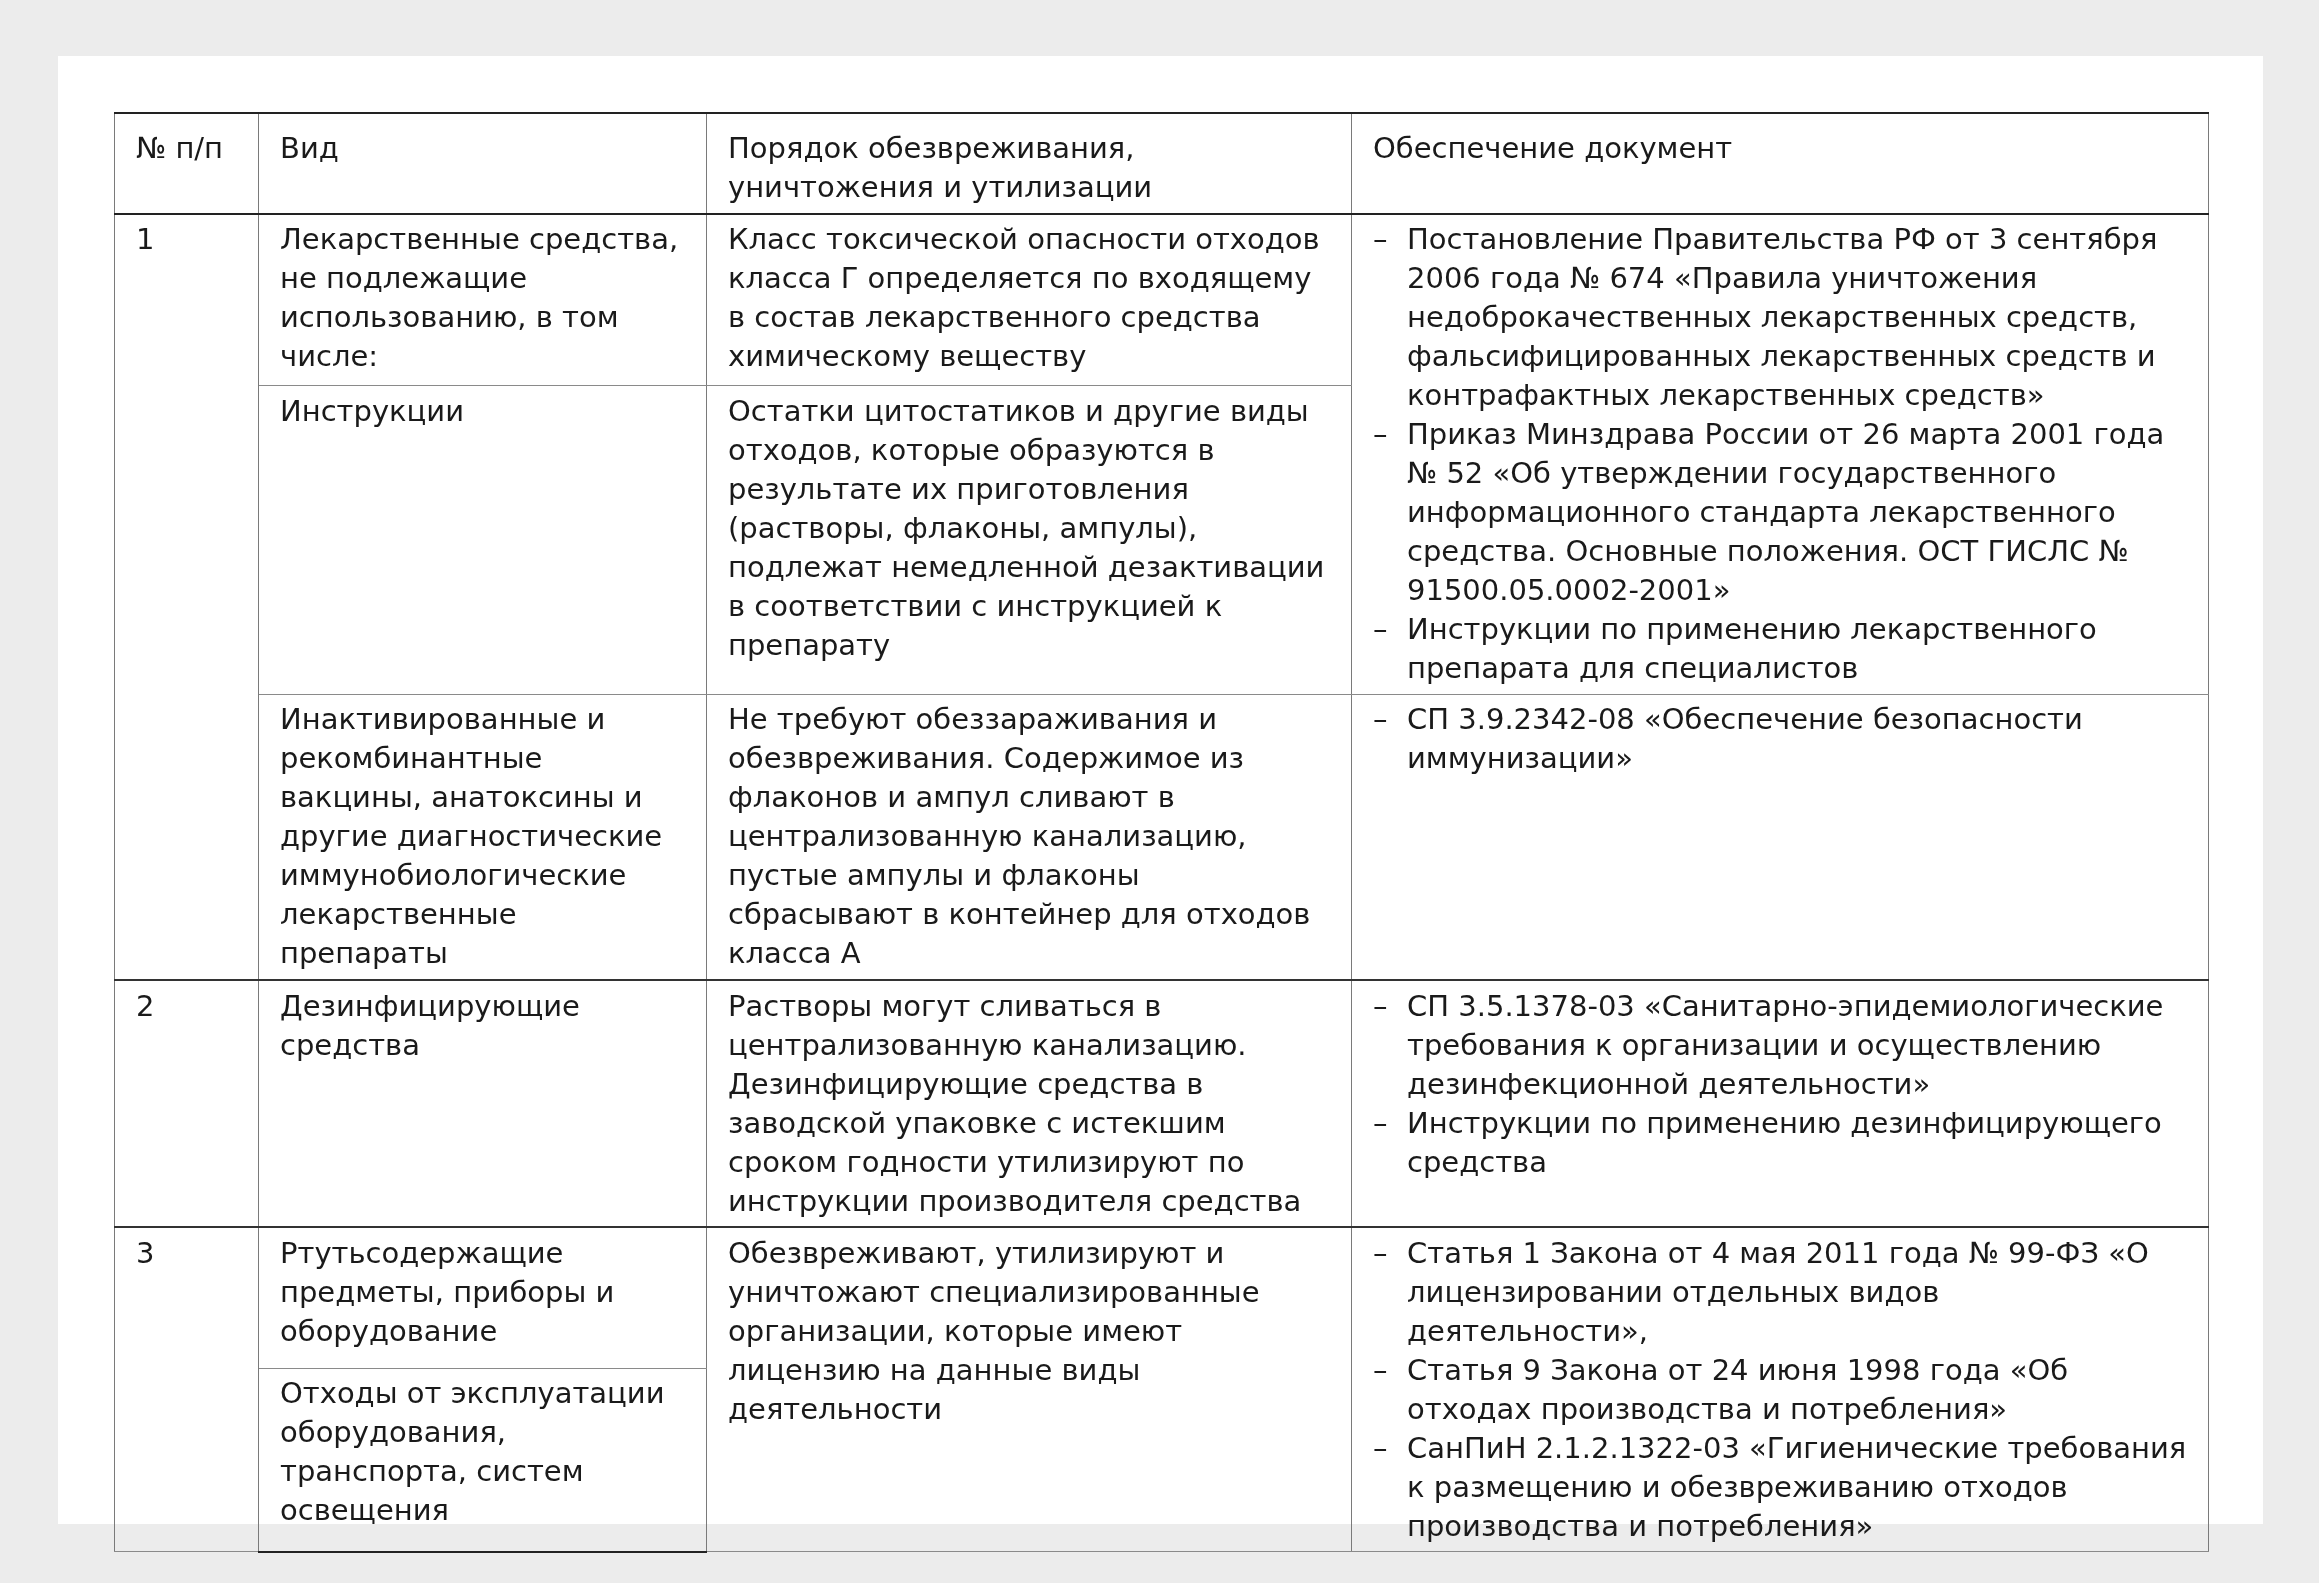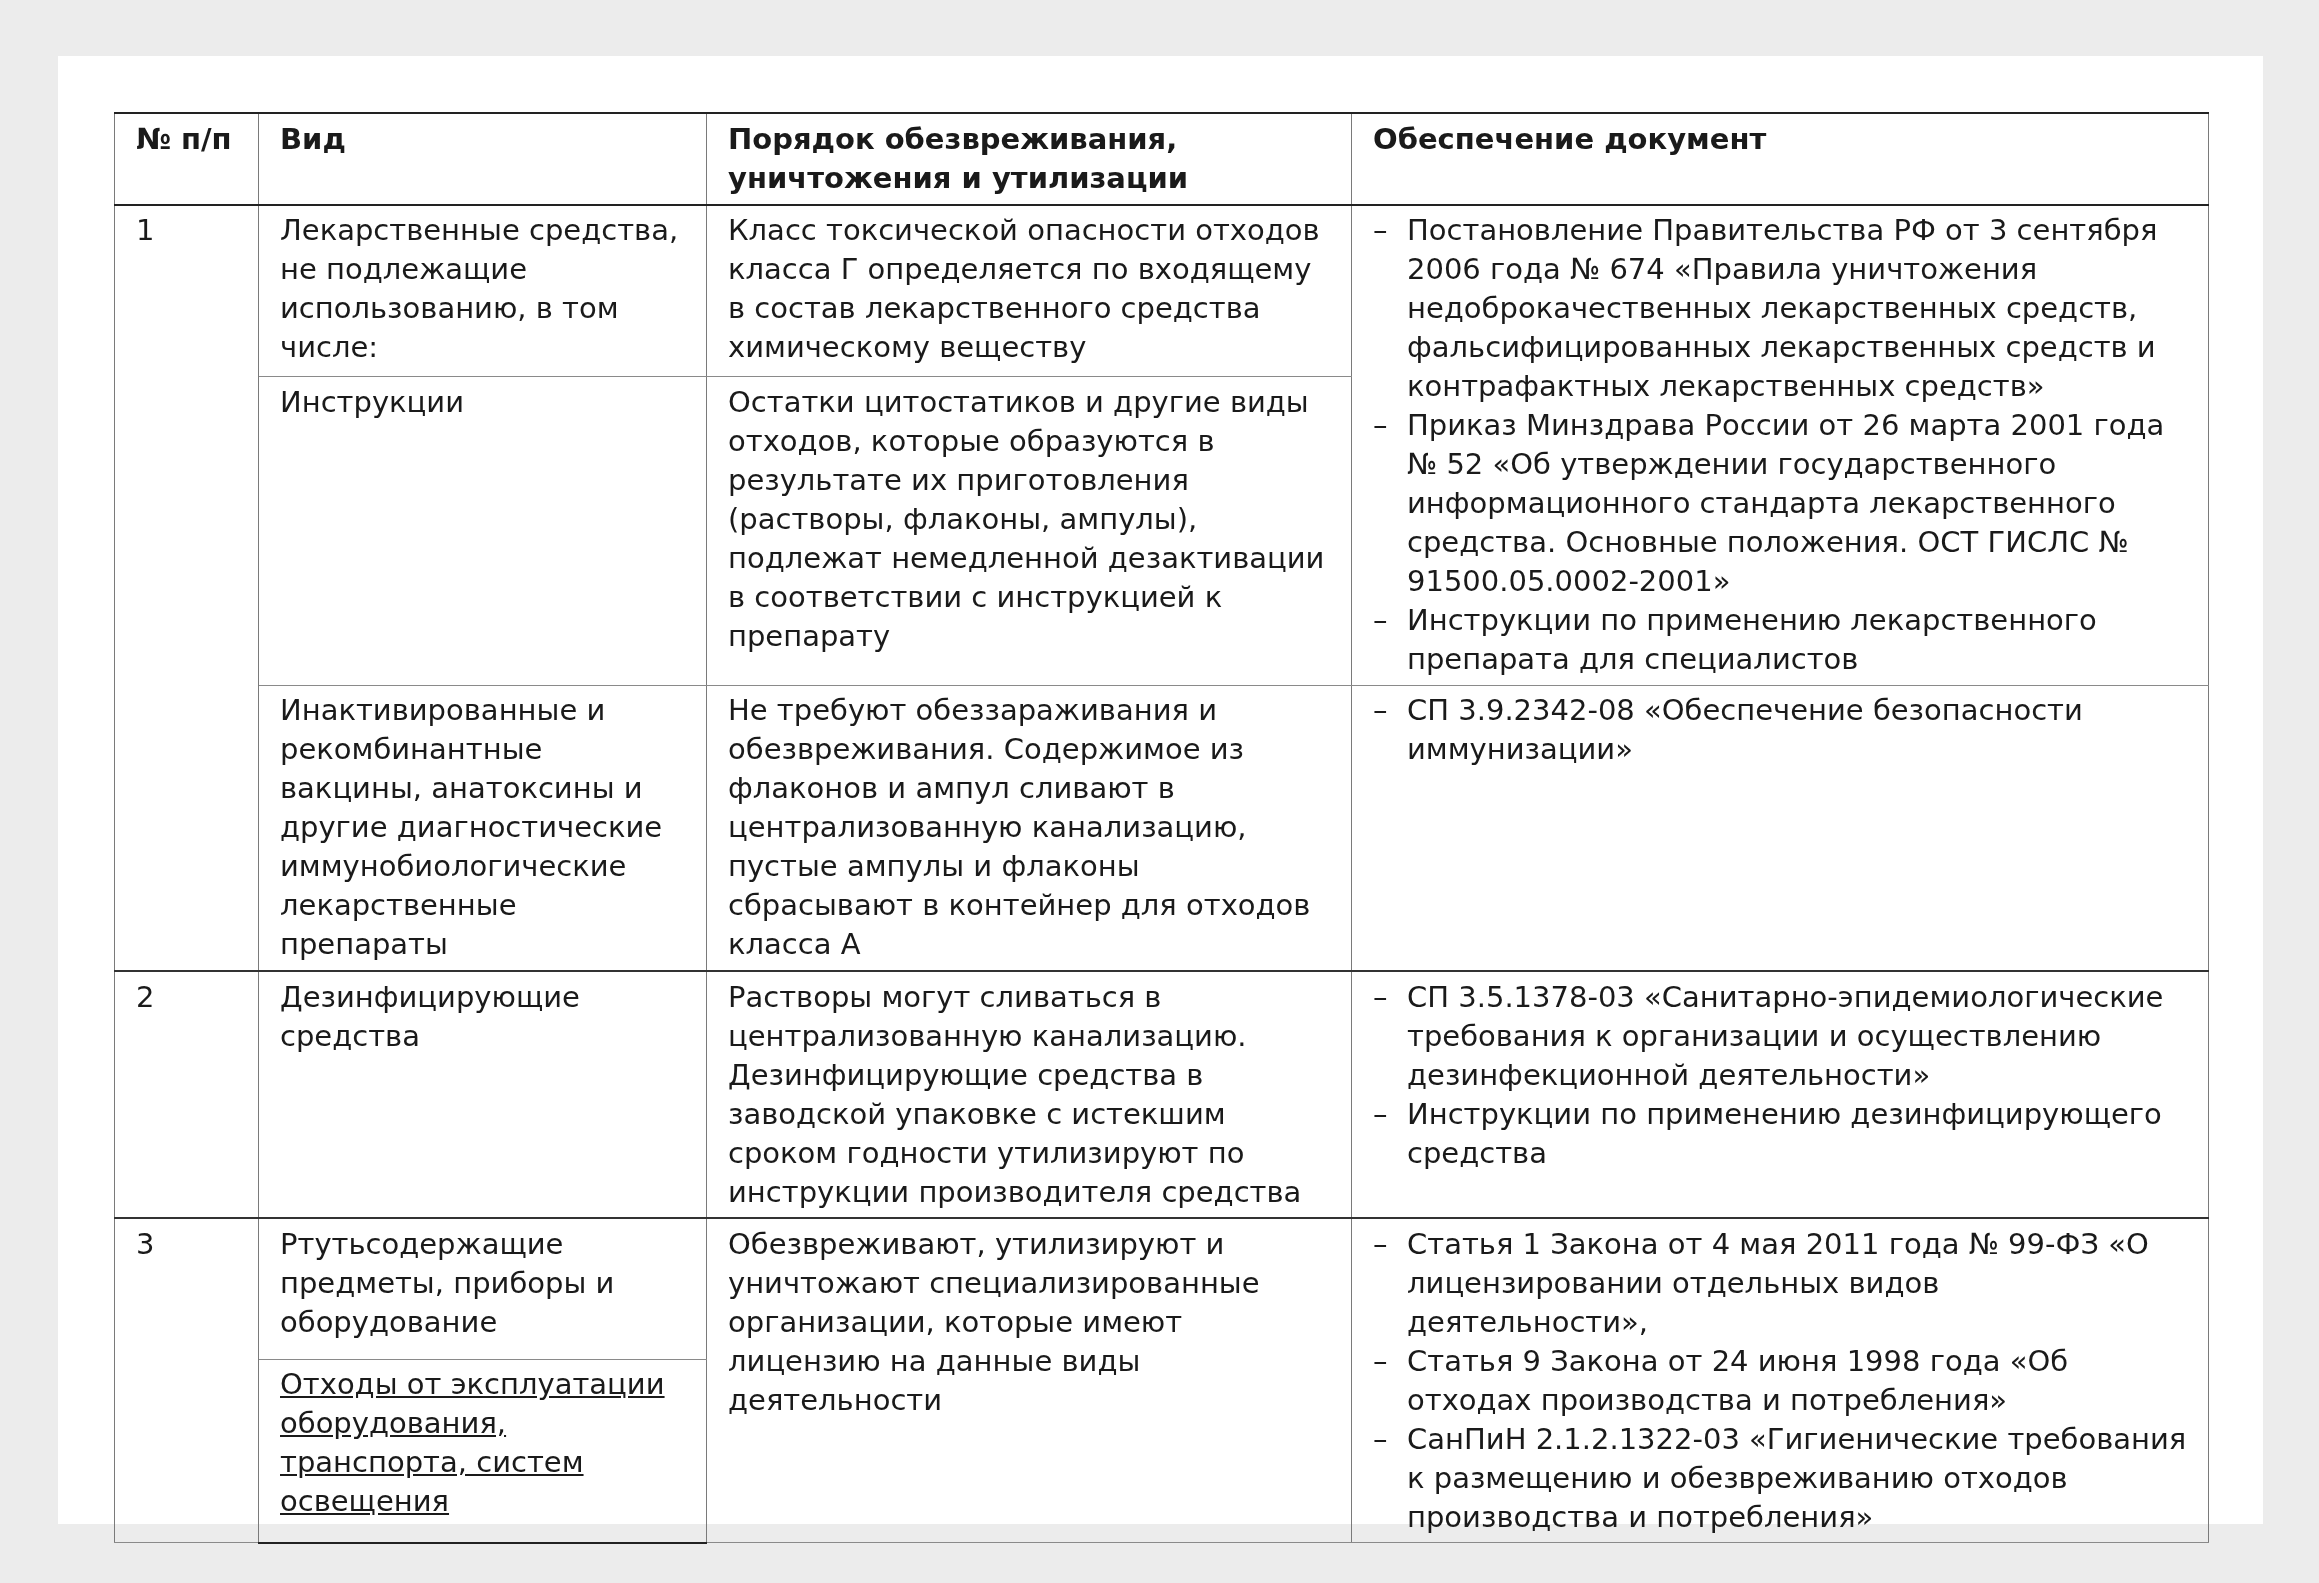--- a/index.html
+++ b/index.html
@@ -34,28 +34,28 @@
     vertical-align: top;
     text-align: left;
     padding: 5.6px 21px 5.6px 21px;
     border-left: 1.4px solid #7a7a7a;
     border-right: 1.4px solid #7a7a7a;
     border-top: 1.4px solid #8a8a8a;
     border-bottom: 1.4px solid #8a8a8a;
     word-wrap: break-word;
   }
   table.doc thead th {
-    font-weight: bold;
+    font-weight: normal;
     border-top: 2.8px solid #222;
     border-bottom: 2.8px solid #222;
     height: 75px;
-    padding-top: 6px;
+    padding-top: 15px;
   }
   table.doc tr.group-start td { border-top: 2.4px solid #333; }
-  table.doc tr.last td { border-bottom: 2.8px solid #222; text-decoration: underline; }
+  table.doc tr.last td { border-bottom: 2.8px solid #222; }
   table.doc td.num { padding-left: 21px; }
   ul.docs { list-style: none; margin: 0; padding: 0; }
   ul.docs li { position: relative; padding-left: 34px; }
   ul.docs li .dash { position: absolute; left: 0; top: 0; }
   .h-r1a { height: 156px; }
   .h-r1b { height: 302px; }
   .h-r1c { height: 236px; padding-left: 20px; }
   .h-r2 { height: 236px; }
   .h-r3a { height: 118px; }
   .h-r3b { height: 146px; }

